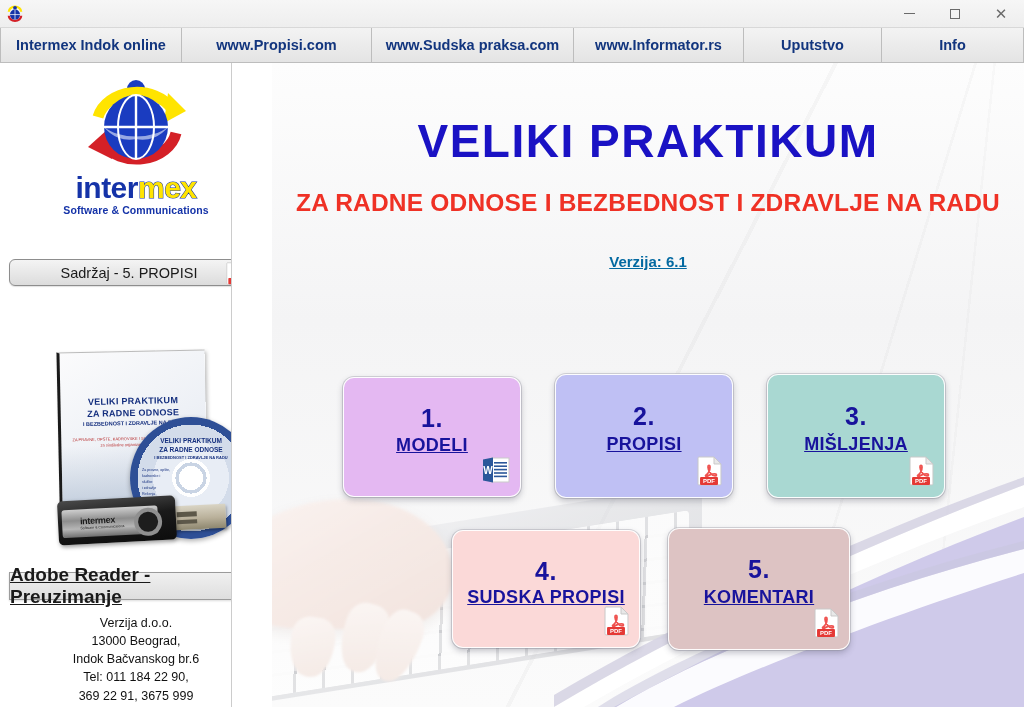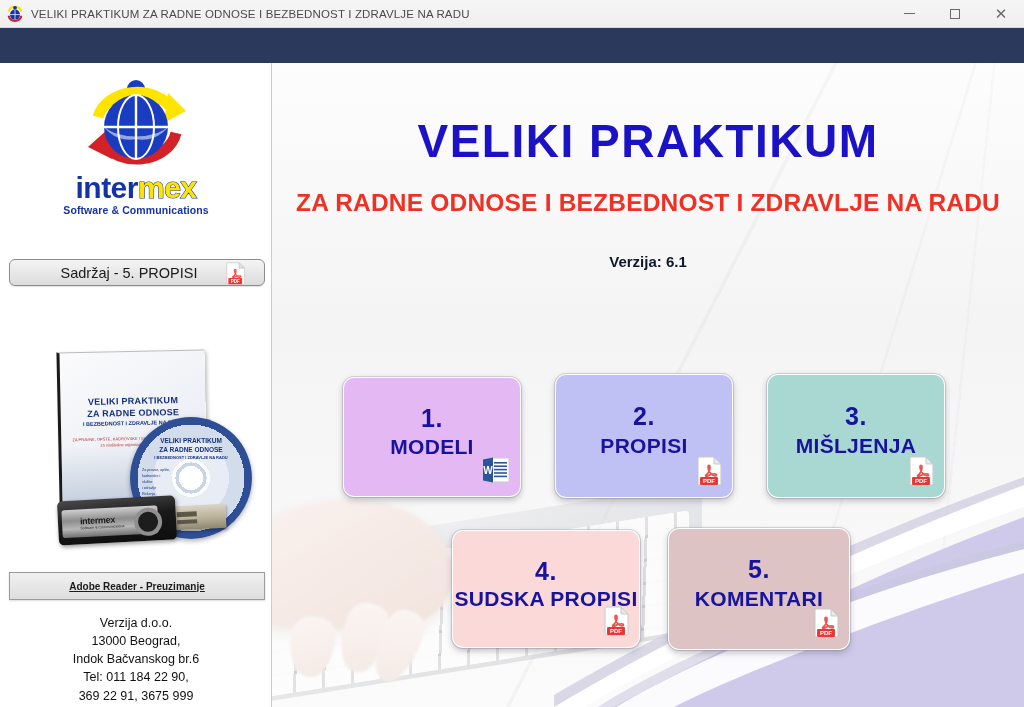--- a/index.html
+++ b/index.html
@@ -62,21 +62,21 @@
 
   
   .content {
     position: absolute; left: 0; top: 63px;
     width: 1024px; height: 644px; background: #fff;
   }
 
   
   .sidebar {
     position: absolute; left: 0; top: 0;
-    width: 272px; height: 644px;
+    width: 232px; height: 644px;
     background: #ffffff;
     border-right: 1px solid #cccccc;
     overflow: hidden;
   }
 
   
   .logo-wrap {
     position: absolute; left: 0; top: 14px; width: 272px;
     display: flex; flex-direction: column; align-items: center;
   }
@@ -211,21 +211,21 @@
     content: ""; position: absolute; left: 7px; top: 14px;
     width: 20px; height: 4px; background: #5d5849;
   }
 
   
   .adobe-btn {
     position: absolute; left: 9px; top: 509px; width: 256px; height: 28px;
     background: linear-gradient(#f0f0f0, #dedede);
     border: 1px solid #9b9b9b;
     display: flex; align-items: center; justify-content: center;
-    font-size: 10px; font-weight: bold; color: #1a1a1a;
+    font-size: 19px; font-weight: bold; color: #1a1a1a;
     text-decoration: underline;
     box-shadow: 0 1px 2px rgba(0,0,0,.14);
   }
 
   .contact {
     position: absolute; left: 0; top: 551px; width: 272px;
     text-align: center; font-size: 12.5px; color: #111; line-height: 1.45;
   }
   .contact .gap { height: 11px; }
 
@@ -289,41 +289,41 @@
     font-size: 46px; font-weight: bold; color: #1a12c4;
     letter-spacing: 1.5px;
   }
   .h-sub {
     position: absolute; left: 0; top: 126px; width: 752px; text-align: center;
     font-size: 24.5px; font-weight: bold; color: #ef3125;
     letter-spacing: .2px;
   }
   .h-ver {
     position: absolute; left: 0; top: 190px; width: 752px; text-align: center;
-    font-size: 15px; font-weight: bold; color: #0f172a;
+    font-size: 15px; font-weight: bold; color: #0369a1; text-decoration: underline;
   }
 
   
   .card {
     position: absolute;
     border-radius: 11px;
     border: 1px solid rgba(255,255,255,.95);
     box-shadow: 0 3px 6px rgba(60,60,80,.30), 0 0 0 1px rgba(170,170,180,.45);
     color: #18139c;
     font-weight: bold;
     text-align: center;
     overflow: hidden;
   }
   .card .num {
     position: absolute; left: 0; right: 0; top: 22%;
     font-size: 25px; letter-spacing: .5px;
   }
   .card .nm {
     position: absolute; left: 0; right: 0; top: 48%;
-    font-size: 21px; letter-spacing: .3px;
+    font-size: 18px; letter-spacing: .3px; text-decoration: underline;
   }
   .card .ic { position: absolute; right: 9px; bottom: 7px; }
 
   
   .pdf-ico { display: block; }
 </style>
 </head>
 <body>
 
 <div id="app">
@@ -331,34 +331,53 @@
   <div class="titlebar">
     <div class="title-icon">
       <svg viewBox="0 0 32 32" width="18" height="18">
         <path d="M5 12a11 9 0 0 1 22 0" fill="none" stroke="#ffe400" stroke-width="4"></path>
         <path d="M27 19a11 9 0 0 1-22 0" fill="none" stroke="#d42027" stroke-width="4"></path>
         <circle cx="16" cy="17" r="9" fill="#1533a8"></circle>
         <circle cx="16" cy="5" r="3.4" fill="#1533a8"></circle>
         <path d="M7 17h18M16 8v18" stroke="#ffffff" stroke-width="1.3"></path>
       </svg>
     </div>
-    <div class="title-text">VELIKI PRAKTIKUM ZA RADNE ODNOSE I BEZBEDNOST I ZDRAVLJE NA RADU</div>
     <div class="win-controls">
       <div class="win-btn">
           <div class="wb-min"></div>
         </div>
       <div class="win-btn">
           <div class="wb-max"></div>
         </div>
       <div class="win-btn close">
           <div class="wb-close">✕</div>
         </div>
     </div>
   </div>
 
+  <div class="menubar" id="menubar">
+      <div class="menu-item" style="width: 182px;">
+        <span>Intermex Indok online</span>
+      </div>
+      <div class="menu-item" style="width: 190px;">
+        <span>www.Propisi.com</span>
+      </div>
+      <div class="menu-item" style="width: 202px;">
+        <span>www.Sudska praksa.com</span>
+      </div>
+      <div class="menu-item" style="width: 170px;">
+        <span>www.Informator.rs</span>
+      </div>
+      <div class="menu-item" style="width: 138px;">
+        <span>Uputstvo</span>
+      </div>
+      <div class="menu-item" style="width: 142px;">
+        <span>Info</span>
+      </div>
+    </div>
 
   <div class="content">
 
     <div class="sidebar">
 
       <div class="logo-wrap">
         <div class="logo-mark">
           <svg viewBox="0 0 120 100" width="120" height="100">
             <circle cx="60" cy="12" r="9" fill="#1a3cc0"></circle>
             <path d="M22 40 A40 32 0 0 1 96 32" fill="none" stroke="#ffe400" stroke-width="11" stroke-linecap="butt"></path>

